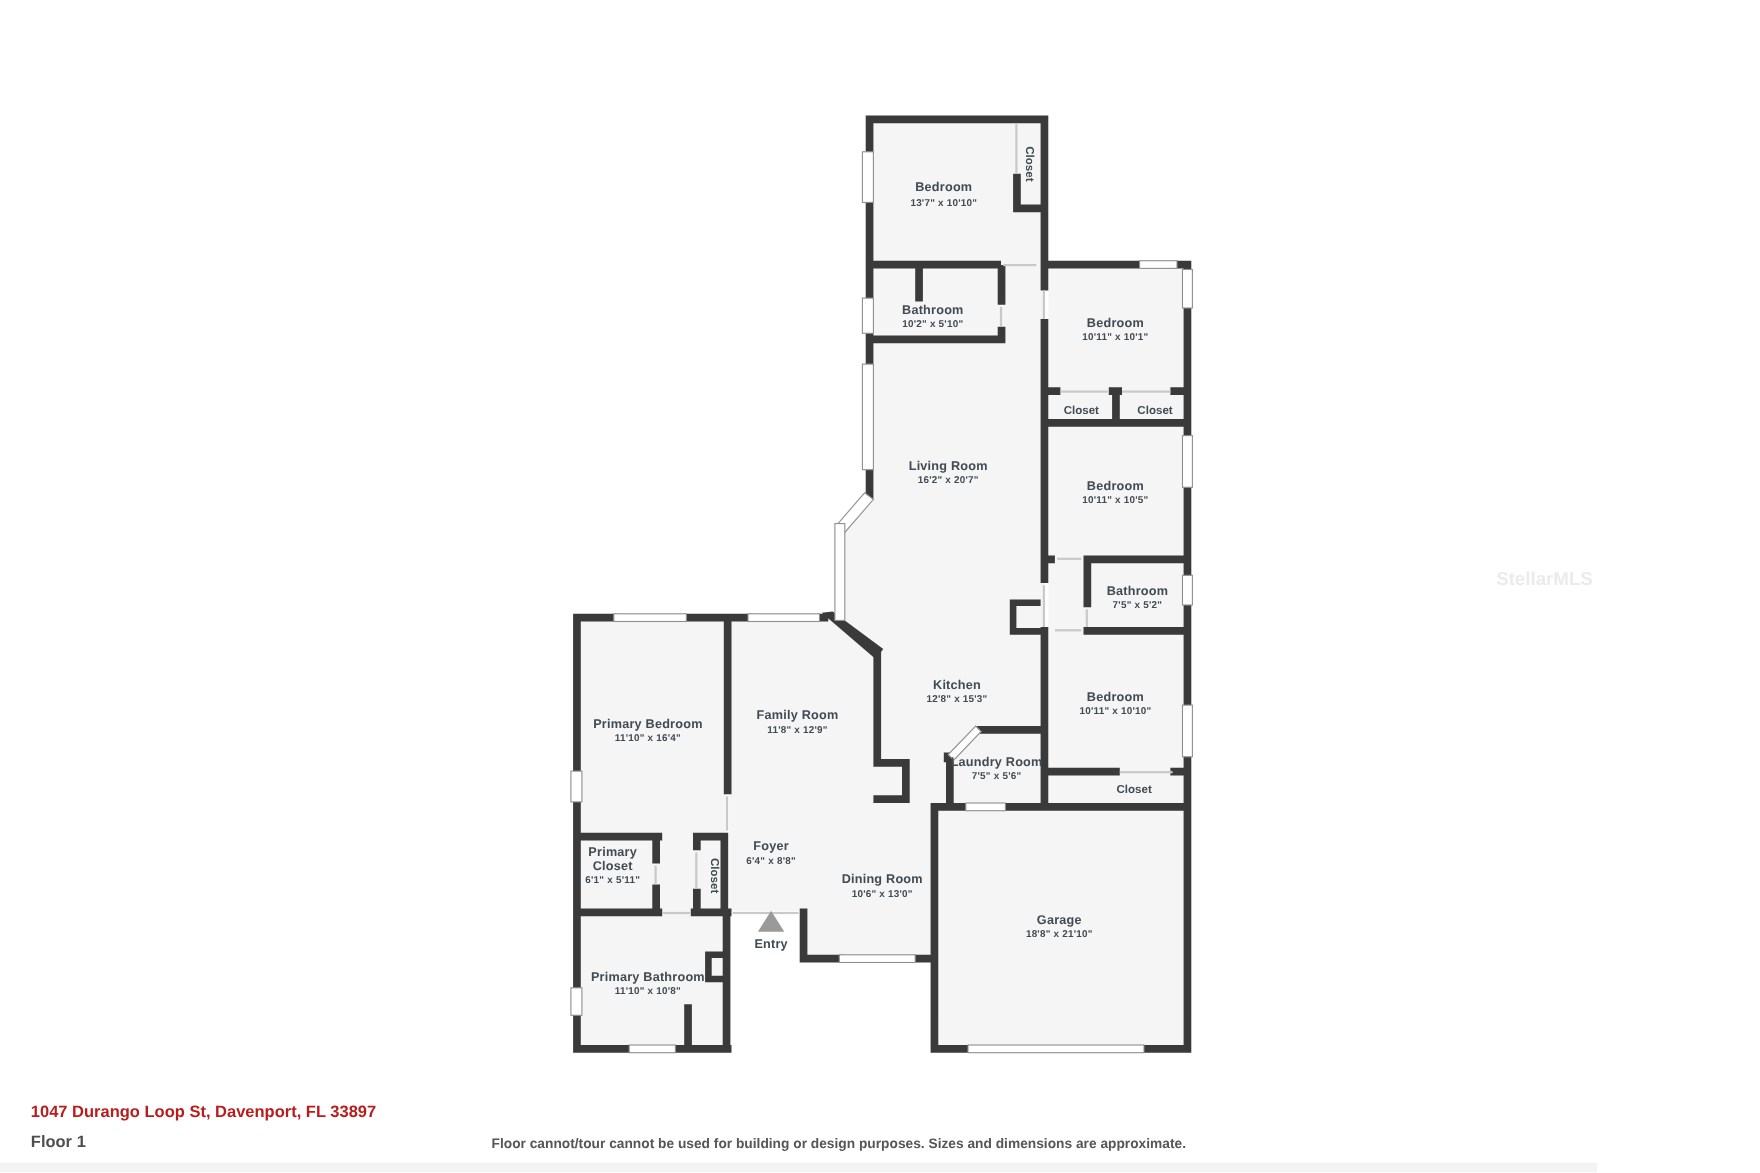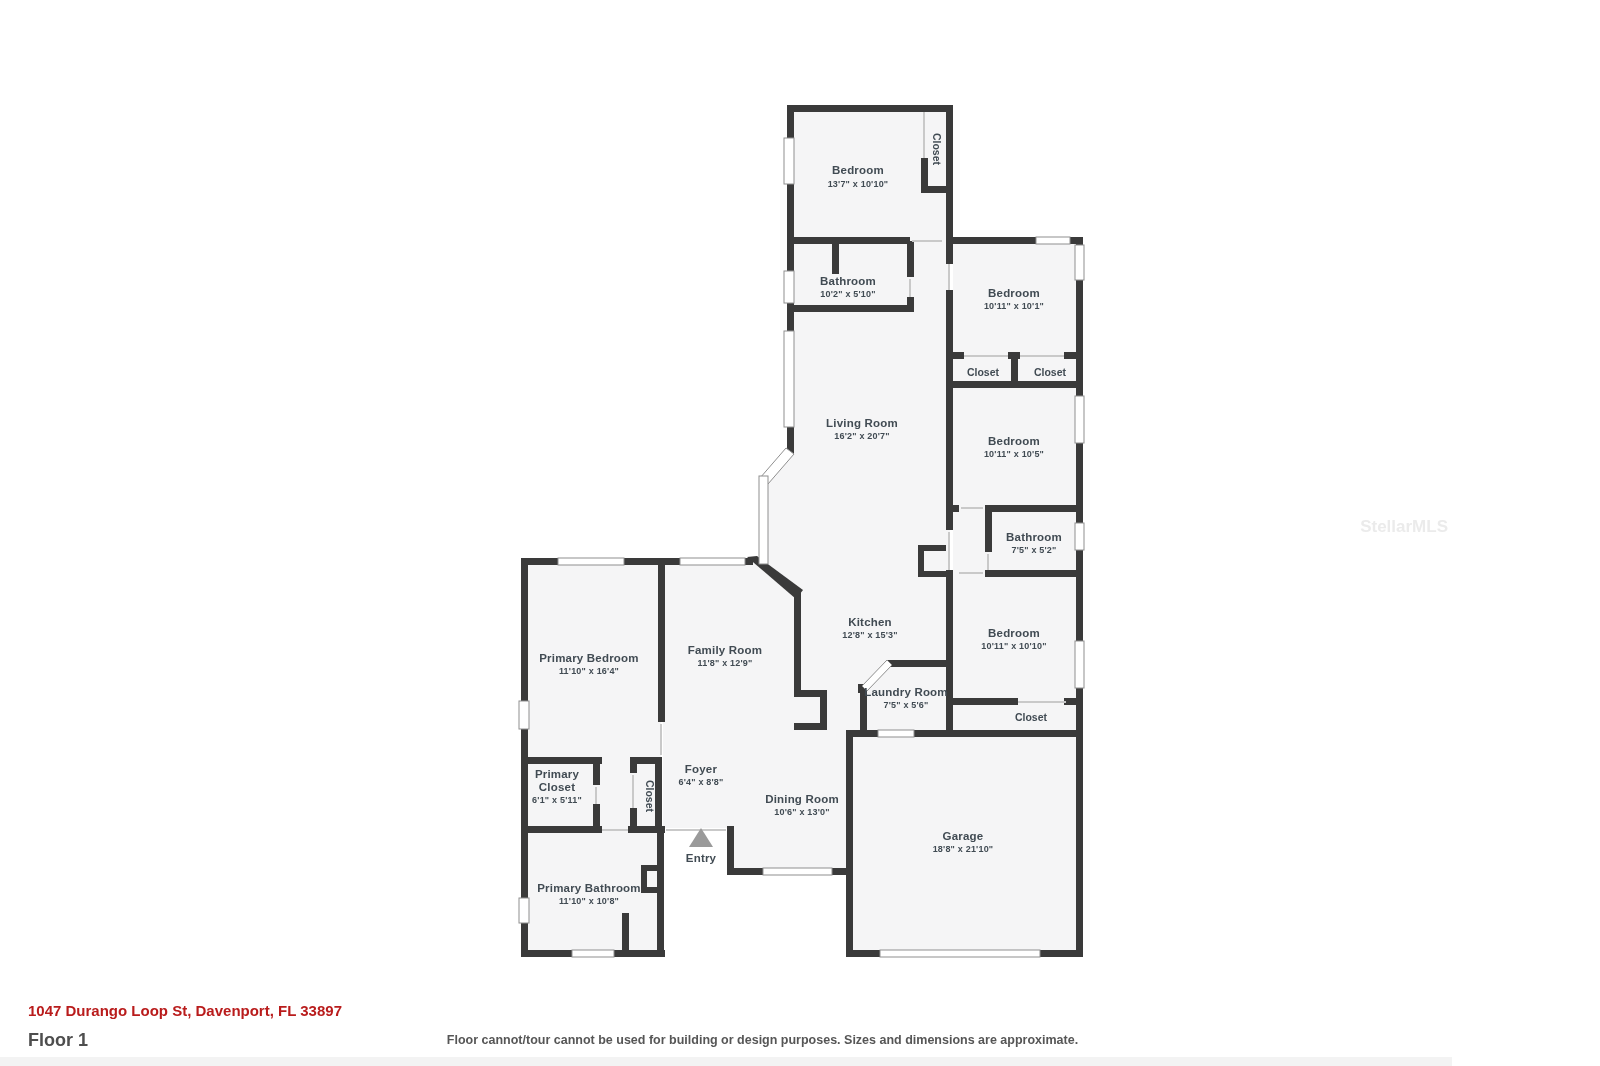--- a/index.html
+++ b/index.html
@@ -7,21 +7,21 @@
          font-family:"Liberation Sans", sans-serif;}
   svg{position:absolute;left:0;top:0;}
   .wall{fill:#3a3a3a;}
   .room{fill:#f5f5f6;}
   .win{fill:#ffffff;stroke:#8f8f8f;stroke-width:1;}
   .thin{fill:#c9c9c9;}
   .lbl{font:700 11.5px "Liberation Sans",sans-serif;fill:#414b53;text-anchor:middle;letter-spacing:.2px;}
   .dim{font:700 9px "Liberation Sans",sans-serif;fill:#414b53;text-anchor:middle;letter-spacing:.2px;}
   .small{font:700 10.5px "Liberation Sans",sans-serif;fill:#414b53;text-anchor:middle;}
   .addr{position:absolute;left:28px;top:1002px;font-size:15px;font-weight:700;color:#b91c1c;}
-  .floor{position:absolute;left:28px;top:1030px;font-size:18px;font-weight:700;color:#4e4e4e;}
+  .floor{position:absolute;left:28px;top:1030px;font-size:15px;font-weight:700;color:#4e4e4e;}
   .disclaimer{position:absolute;left:0;top:1033px;width:1525px;text-align:center;
               font-size:12.5px;font-weight:700;color:#565656;}
   .watermark{position:absolute;right:4px;top:517px;font-size:17px;font-weight:700;color:#ebebeb;}
   .bottomstrip{position:absolute;left:0;bottom:0;width:1600px;height:9px;background:#f3f3f3;}
 </style>
 </head>
 <body>
 
 <div id="stage">
 

